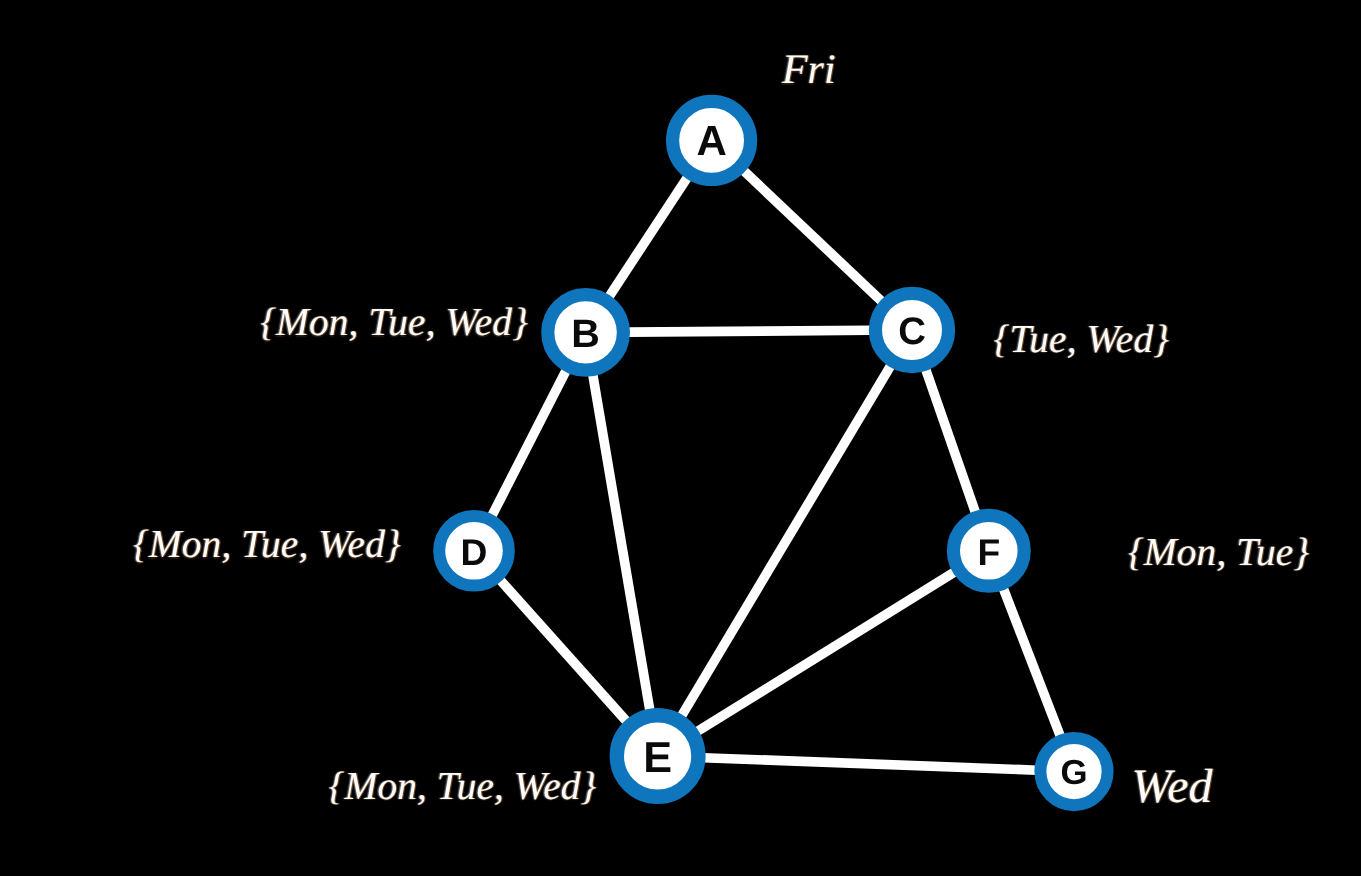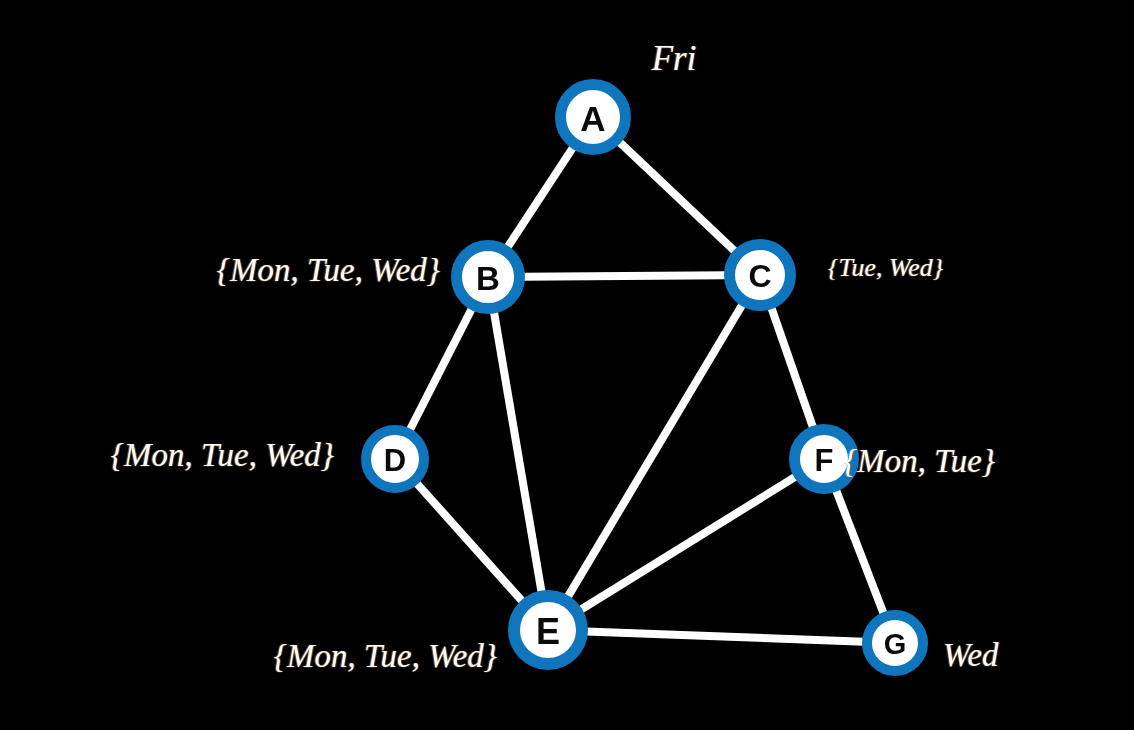--- a/index.html
+++ b/index.html
@@ -101,19 +101,19 @@
         </g>
         <g>
           <circle class="node-ring" cx="895" cy="643" r="28" fill="#ffffff" stroke="#0f75bc" stroke-width="10"></circle>
           <text class="node-letter" x="895" y="644" font-size="29">G</text>
         </g>
       </g>
   </svg>
   <div id="labels-layer">
       <div class="domain-label lbl-center" style="left: 674px; top: 58px; font-size: 35px; color: rgb(253, 252, 250);">Fri</div>
       <div class="domain-label lbl-left" style="left: 440px; top: 270px; font-size: 33px; color: rgb(253, 252, 250);">{Mon, Tue, Wed}</div>
-      <div class="domain-label lbl-right" style="left: 828px; top: 268px; font-size: 26px; color: rgb(253, 252, 250);">{Tue, Wed}</div>
+      <div class="domain-label lbl-right" style="left: 828px; top: 284px; font-size: 33px; color: rgb(253, 252, 250);">{Tue, Wed}</div>
       <div class="domain-label lbl-left" style="left: 334px; top: 455px; font-size: 33px; color: rgb(253, 252, 250);">{Mon, Tue, Wed}</div>
       <div class="domain-label lbl-left" style="left: 497px; top: 656px; font-size: 33px; color: rgb(253, 252, 250);">{Mon, Tue, Wed}</div>
-      <div class="domain-label lbl-right" style="left: 844px; top: 461px; font-size: 33px; color: rgb(253, 252, 250);">{Mon, Tue}</div>
-      <div class="domain-label lbl-right" style="left: 943px; top: 655px; font-size: 33px; color: rgb(253, 252, 250);">Wed</div>
+      <div class="domain-label lbl-right" style="left: 940px; top: 461px; font-size: 33px; color: rgb(253, 252, 250);">{Mon, Tue}</div>
+      <div class="domain-label lbl-right" style="left: 943px; top: 655px; font-size: 40px; color: rgb(253, 252, 250);">Wed</div>
     </div>
 </div>
 
 </body></html>

